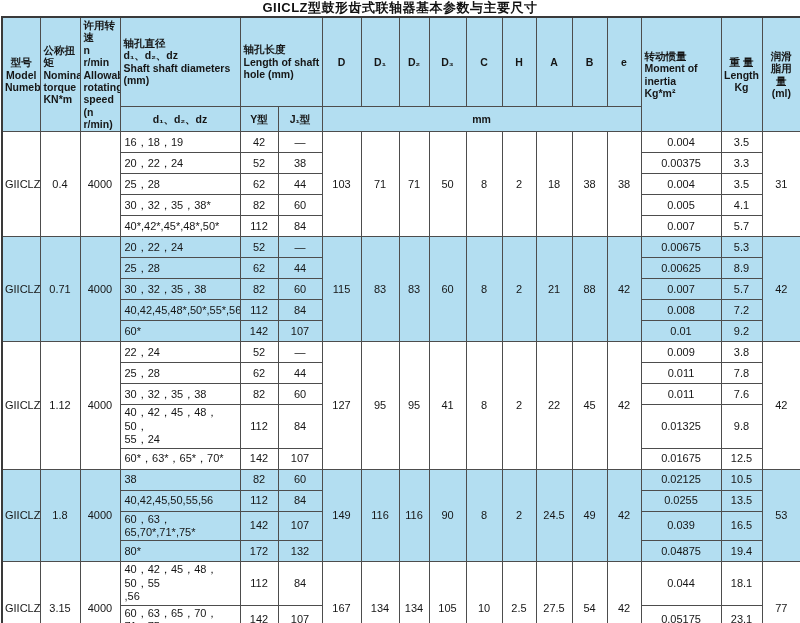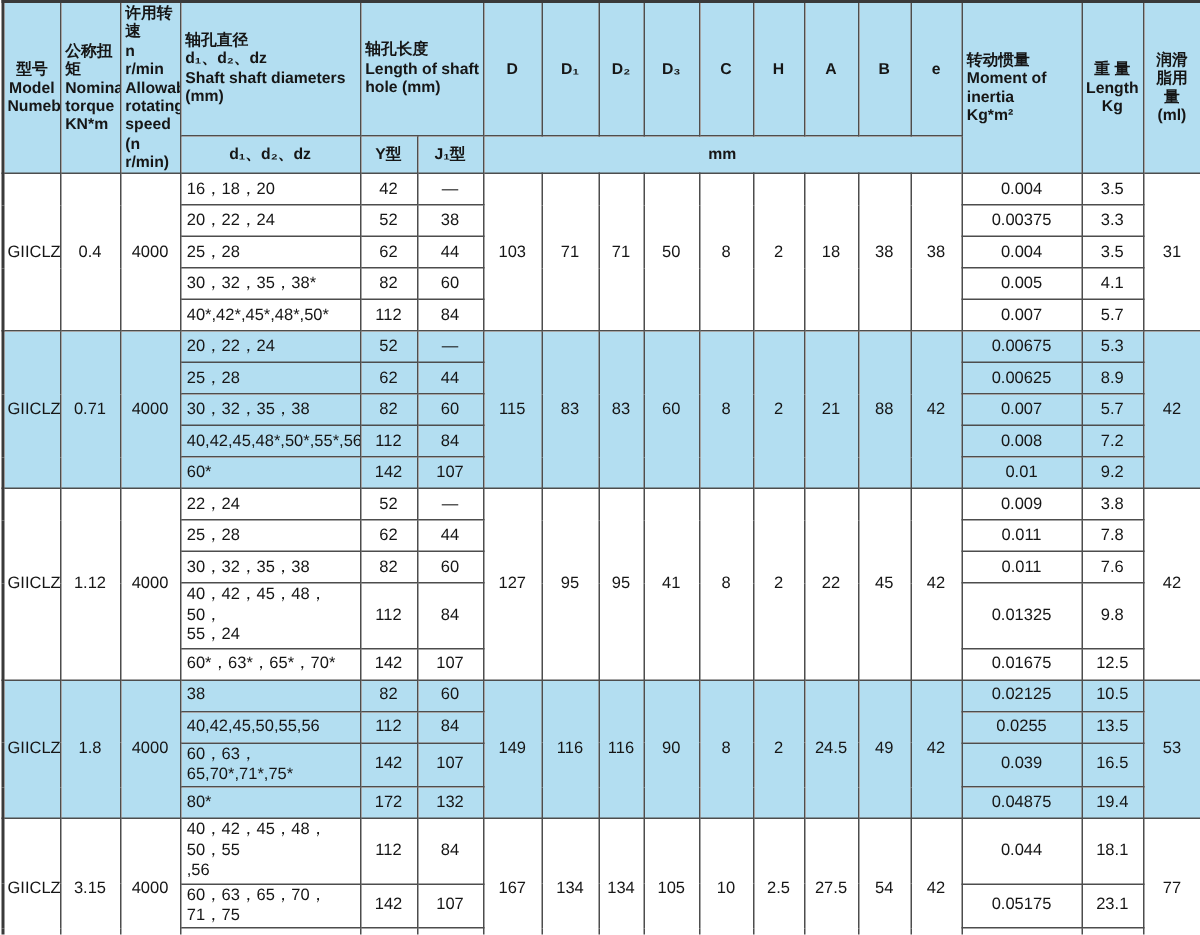--- a/index.html
+++ b/index.html
@@ -20,20 +20,21 @@
   col.c-model{width:38px;}  col.c-torque{width:40px;} col.c-speed{width:40px;}
   col.c-d{width:120px;}     col.c-y{width:38px;}      col.c-j{width:44px;}
   col.c-D{width:39px;}  col.c-D1{width:38px;} col.c-D2{width:30px;} col.c-D3{width:37px;}
   col.c-C{width:36px;}  col.c-H{width:34px;}  col.c-A{width:36px;}  col.c-B{width:35px;}
   col.c-e{width:34px;}  col.c-in{width:80px;} col.c-wt{width:41px;} col.c-gr{width:39px;}
 </style>
 </head>
 <body>
 
 <div class="page">
+  <h1 class="title">GIICLZ型鼓形齿式联轴器基本参数与主要尺寸</h1>
 
   <table>
     <colgroup>
       <col class="c-model">
         <col class="c-torque">
         <col class="c-speed">
       <col class="c-d">
         <col class="c-y">
         <col class="c-j">
       <col class="c-D">
@@ -96,21 +97,21 @@
         <th>Y型</th>
         <th>J₁型</th>
         <th colspan="9">mm</th>
       </tr>
     </thead>
     <tbody id="table-body">
         <tr>
           <td rowspan="5">GIICLZ1</td>
           <td rowspan="5">0.4</td>
           <td rowspan="5">4000</td>
-          <td class="d-cell">16，18，20</td>
+          <td class="d-cell">16，18，19</td>
           <td>42</td>
           <td>—</td>
           <td rowspan="5">103</td>
           <td rowspan="5">71</td>
           <td rowspan="5">71</td>
           <td rowspan="5">50</td>
           <td rowspan="5">8</td>
           <td rowspan="5">2</td>
           <td rowspan="5">18</td>
           <td rowspan="5">38</td>

